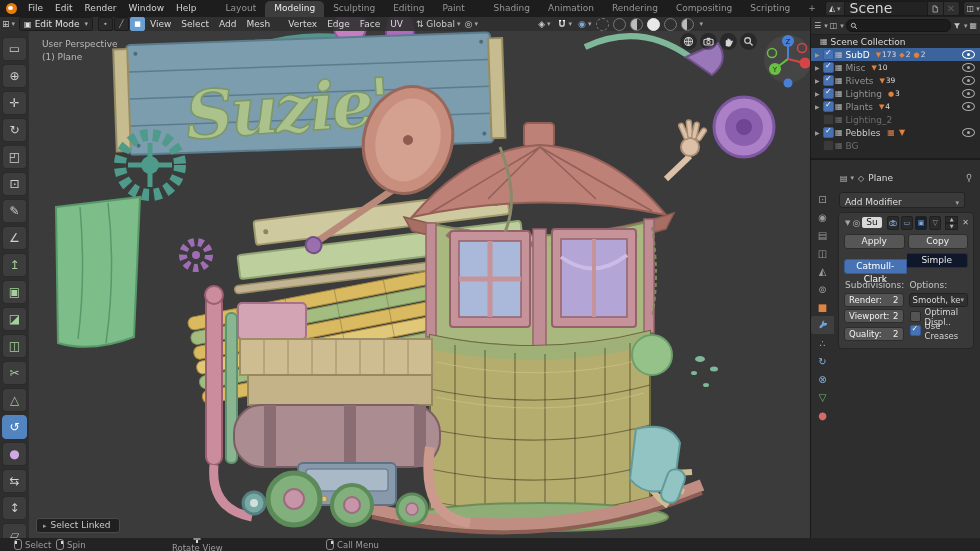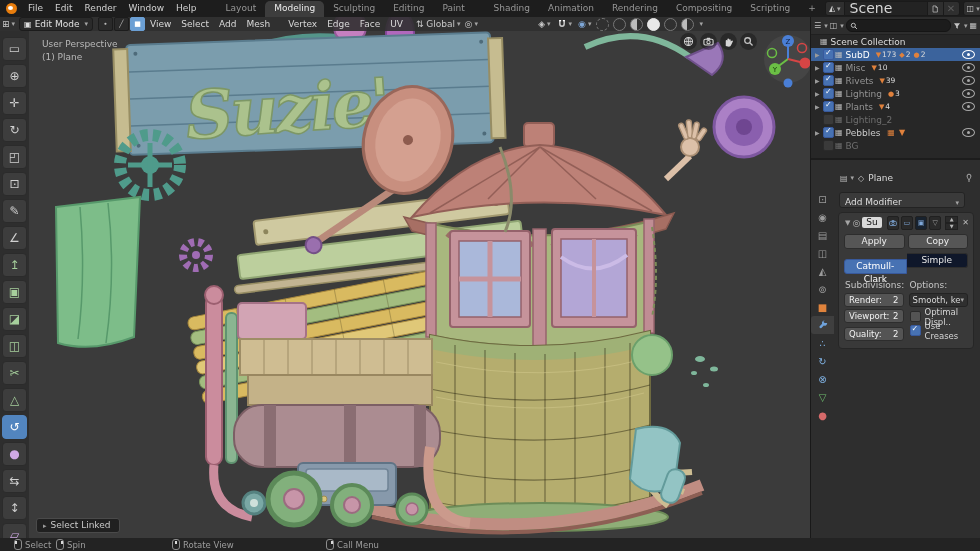--- a/index.html
+++ b/index.html
@@ -710,21 +710,21 @@
           <i></i>
         </span>
       <span>Select</span>
     </span>
     <span class="sb-item" style="left:56px;">
       <span class="mouse r">
           <i></i>
         </span>
       <span>Spin</span>
     </span>
-    <span class="sb-item" style="left:172px;">
+    <span class="sb-item" style="left:172px;flex-direction:column;">
       <span class="mouse m">
           <i></i>
         </span>
       <span>Rotate View</span>
     </span>
     <span class="sb-item" style="left:326px;">
       <span class="mouse r">
           <i></i>
         </span>
       <span>Call Menu</span>

